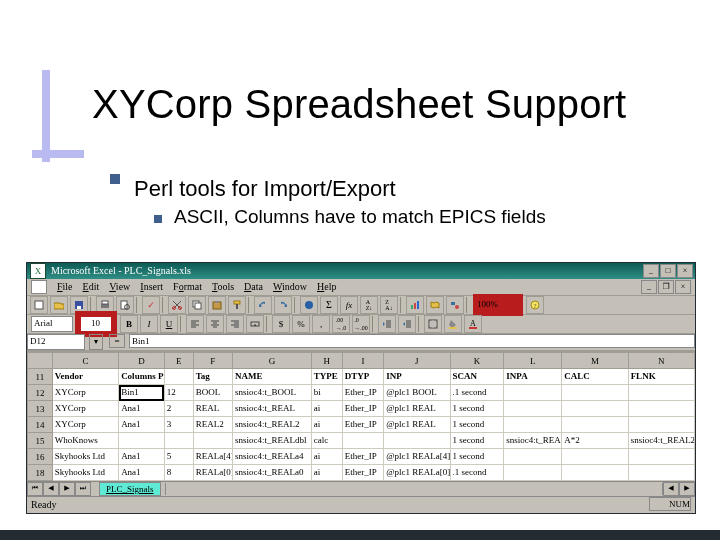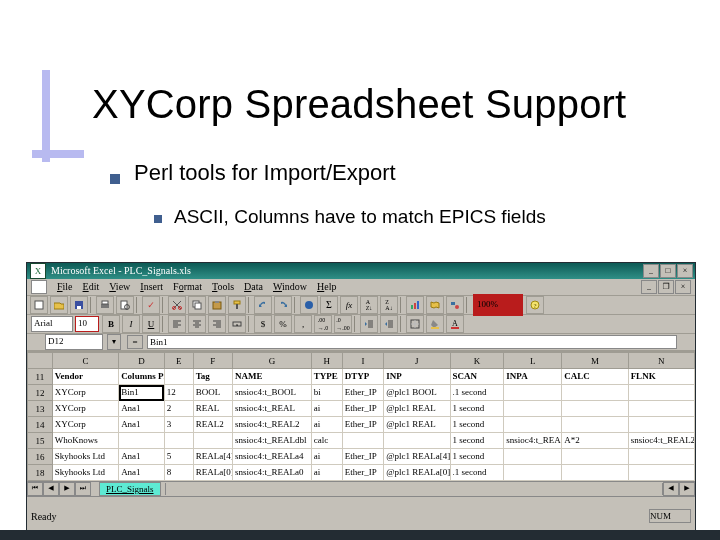--- a/index.html
+++ b/index.html
@@ -1,21 +1,21 @@
 <!DOCTYPE html>
 <html><head>
 <meta charset="utf-8">
 <style>
   html, body { margin:0; padding:0; width:720px; height:540px; background:#fff; font-family:"Tahoma","Verdana",sans-serif; overflow:hidden; }
   .slide { position:relative; width:720px; height:540px; }
   .title-accent-v { position:absolute; left:42px; top:70px; width:8px; height:92px; background:#b8baf0; }
   .title-accent-h { position:absolute; left:32px; top:150px; width:52px; height:8px; background:#b8baf0; }
   .title { position:absolute; left:92px; top:82px; font:40px "Tahoma",sans-serif; letter-spacing:.2px; color:#000; }
   .b1-box { position:absolute; left:110px; top:174px; width:10px; height:10px; background:#405f8f; }
-  .b1-text { position:absolute; left:134px; top:160px; font:22px "Tahoma",sans-serif; color:#000; }
+  .b1-text { position:absolute; left:134px; top:176px; font:22px "Tahoma",sans-serif; color:#000; }
   .b2-box { position:absolute; left:154px; top:215px; width:8px; height:8px; background:#405f8f; }
   .b2-text { position:absolute; left:174px; top:206px; font:19px "Tahoma",sans-serif; color:#000; }
 
   .excel { position:absolute; left:26px; top:262px; width:668px; border:1px solid #232c33; background:#c4c0b8; }
   .excel .titlebar { display:flex; align-items:center; height:16px; background:linear-gradient(#0d5a55,#2f8f86); color:#fff; }
   .excel .titlebar .xicon { width:14px; height:14px; margin:0 3px; display:inline-flex; align-items:center; justify-content:center; background:#fff; color:#1f6c3a; font:9px/1 Tahoma; border:1px solid #174a30; }
   .excel .titlebar .cap { flex:1; font:10px/16px Tahoma; padding-left:2px; }
   .excel .titlebar .winbtns { display:flex; gap:1px; margin-right:2px; }
   .excel .titlebar .winbtn { width:14px; height:12px; background:#c4c0b8; border:1px solid #888; display:flex; align-items:center; justify-content:center; font:8px/1 Tahoma; color:#000; }
 
@@ -24,42 +24,42 @@
   .menubar span u { text-decoration:underline; }
   .menubar .childbtns { margin-left:auto; display:flex; gap:1px; }
   .menubar .childbtn { width:14px; height:12px; background:#c4c0b8; border:1px solid #888; display:flex; align-items:center; justify-content:center; font:8px/1 Tahoma; }
 
   .toolbar1, .toolbar2 { display:flex; align-items:center; height:18px; padding:0 2px; background:#c4c0b8; border-bottom:1px solid #9f9c93; font:9px/1 Tahoma; }
   .tbtn { width:16px; height:16px; margin:0 1px; border:1px solid #9f9c93; background:#c4c0b8; display:inline-flex; align-items:center; justify-content:center; }
   .tbtn svg { display:block; }
   .tsep { width:3px; height:16px; border-left:1px solid #8b887e; margin:0 1px; }
   .zoom { width:42px; height:14px; border:4px solid #b91c1c; background:#b91c1c; font:9px/12px Tahoma; padding-left:0; display:inline-block; margin:0 2px; }
   .namebox { width:54px; height:14px; border:1px solid #888; background:#fff; font:9px/12px Tahoma; padding-left:2px; margin-right:4px; }
-  .fxrow { display:flex; align-items:center; height:16px; padding:0 18px; background:#c4c0b8; border-bottom:1px solid #9f9c93; font:10px/14px Tahoma; }
+  .fxrow { display:flex; height:16px; padding:0 0; background:#c4c0b8; border-bottom:1px solid #9f9c93; font:10px/14px Tahoma; }
   .fxrow .fxeq { width:14px; height:12px; border:1px solid #888; text-align:center; font:9px/12px Tahoma; margin-right:4px; }
   .fxrow .fxval { flex:1; height:12px; border:1px solid #888; background:#fff; padding-left:2px; font:9px/12px Tahoma; }
 
   .fontbox { width:38px; height:14px; border:1px solid #888; background:#fff; font:9px/12px Tahoma; padding-left:2px; margin:0 2px; }
-  .sizebox { width:20px; height:14px; border:1px solid #b91c1c; background:#fff; font:9px/12px Tahoma; padding-left:2px; margin-right:2px; }
+  .sizebox { width:20px; height:14px; border:6px solid #b91c1c; background:#fff; font:9px/12px Tahoma; padding-left:10px; margin-right:2px; }
 
   .grid { position:relative; background:#fff; border-top:1px solid #9f9c93; }
   table.cells { border-collapse:collapse; width:100%; table-layout:fixed; font:9px/11px Tahoma; color:#000; }
   table.cells th { background:#c4c0b8; border:1px solid #9f9c93; font:9px/12px Tahoma; font-weight:normal; text-align:center; height:13px; }
   table.cells th.rowh { width:24px; }
   table.cells td { border:1px solid #cfcabe; height:12px; padding:0 2px; white-space:nowrap; overflow:hidden; }
   table.cells .hdr td { font-weight:bold;font-family:Liberation Serif, serif; }
   .selcell { outline:2px solid #000; outline-offset:-2px; }
 
   .sheetbar { display:flex; align-items:center; height:14px; border-top:1px solid #888; }
   .navbtn { width:14px; height:12px; border:1px solid #888; background:#c4c0b8; text-align:center; font:7px/10px Tahoma; }
   .tab { height:12px; border:1px solid #888; background:#5eead4; font:9px/12px Tahoma; padding:0 6px; margin-left:8px;text-decoration:underline; }
   .sheetbar .hscroll { flex:1; height:12px; background:#c4c0b8; border-left:1px solid #888; border-right:1px solid #888; margin-left:4px; }
 
-  .statusbar { display:flex; height:16px; background:#c4c0b8; border-top:1px solid #888; font:10px/16px Tahoma; padding:12px 4px;gap:45px; }
-  .statusbar .cell-ind { margin-left:auto; border:1px solid #888; width:40px; height:12px; text-align:left; font:9px/12px Tahoma; }
+  .statusbar { display:flex; height:16px; background:#c4c0b8; border-top:1px solid #888; font:10px/16px Tahoma; padding:0 4px;gap:45px; }
+  .statusbar .cell-ind { margin-left:auto; border:1px solid #888; width:40px; height:12px; text-align:right; font:9px/12px Tahoma; }
 
   .bottombar { position:absolute; left:0; right:0; bottom:0; height:10px; background:#232c33; }
 
   .colC { width:64px; } .colD { width:44px; } .colE { width:28px; } .colF { width:38px; }
   .colG { width:76px; } .colH { width:30px; } .colI { width:40px; } .colJ { width:64px; }
   .colK { width:52px; } .colL { width:56px; } .colM { width:64px; } .colN { width:64px; }
 </style>
 </head>
 <body>
 

